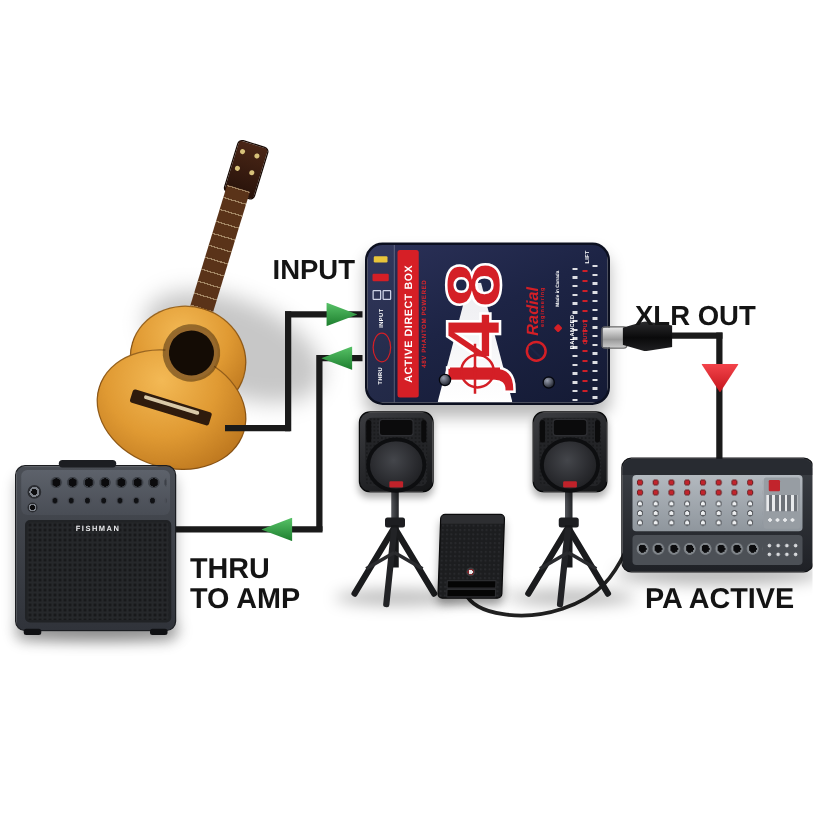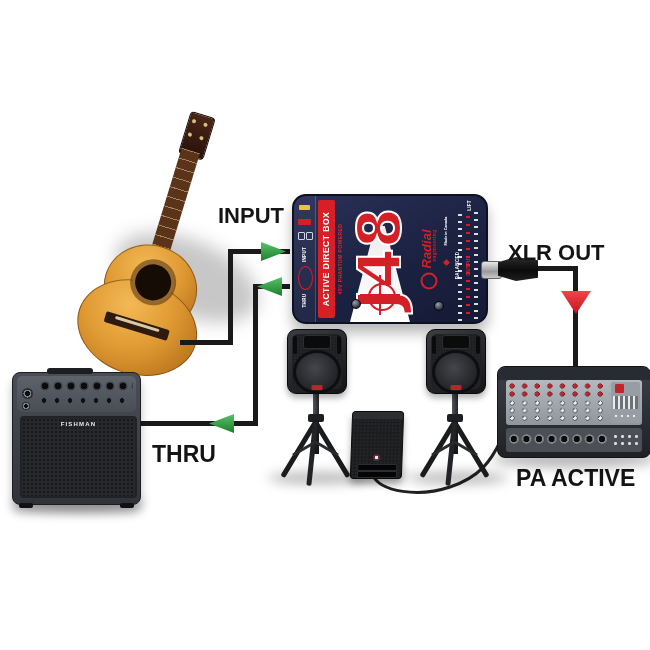--- a/index.html
+++ b/index.html
@@ -280,20 +280,21 @@
   <div class="di-screw" style="left:140px;top:105px;"></div>
 </div>
 
 <div class="abs xlr-ferrule"></div>
 <div class="abs xlr-body"></div>
 
 <div class="lbl" style="left:218px;top:205px;">INPUT</div>
 <div class="lbl" style="left:508px;top:206px;margin-top:36px;">XLR OUT</div>
 <div class="lbl" style="left:152px;top:443px;font-size:23px;">
   <div>THRU</div>
+  <div>TO AMP</div>
 </div>
 <div class="lbl" style="left:516px;top:467px;font-size:23px;">PA ACTIVE</div>
 
 <div class="soft-shadow" style="left:14px;top:496px;width:130px;height:16px;"></div>
 <div class="abs" id="amp">
   <div class="abs amp-handle"></div>
   <div class="abs amp-panel">
     <div class="abs amp-xlr"></div>
     <div class="abs amp-knobrow1"></div>
     <div class="abs amp-jack2"></div>

